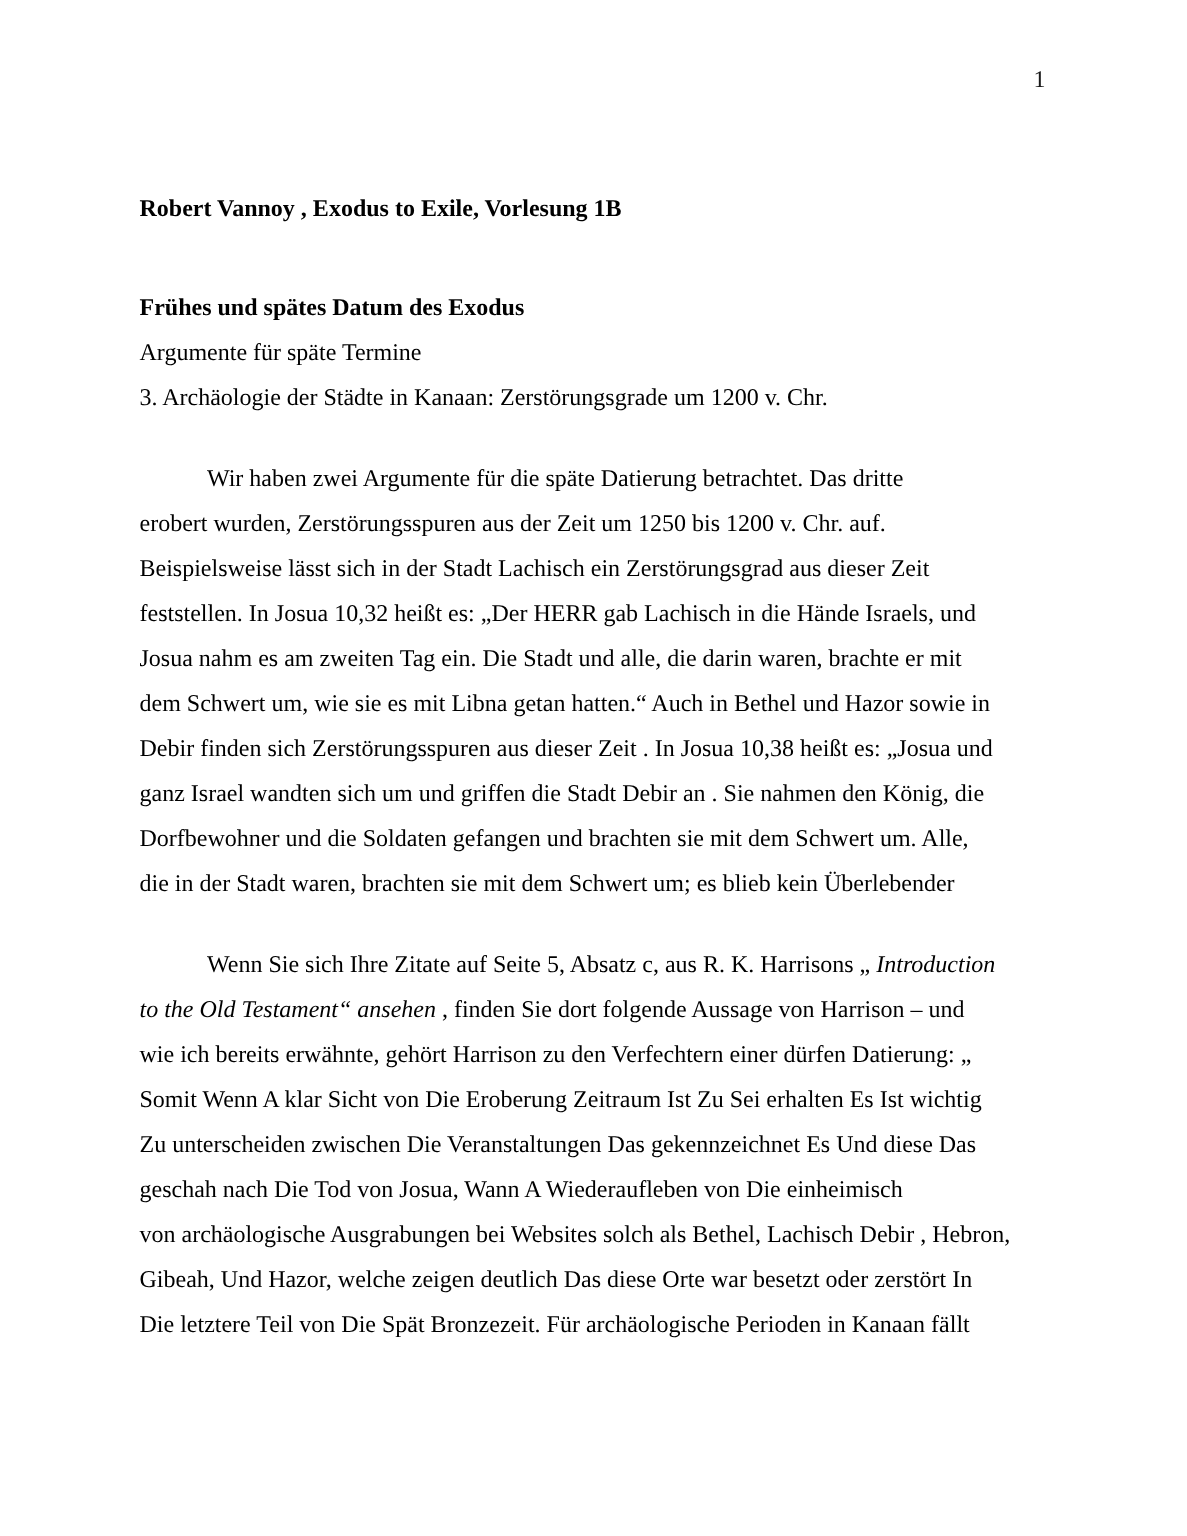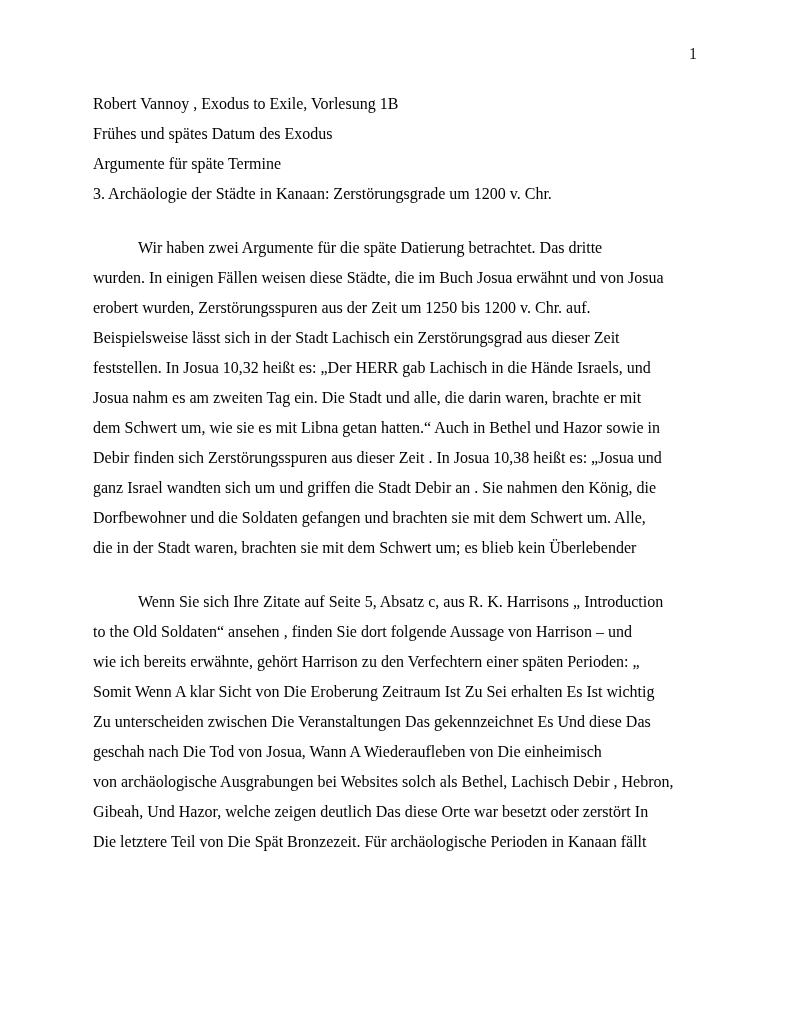--- a/index.html
+++ b/index.html
@@ -26,48 +26,47 @@
     left: 93px; top: 89px;
     width: 640px;
   }
   .line {
     height: 30px;
     line-height: 30px;
     font-size: 16px;
     white-space: nowrap;
   }
   .line.indent { padding-left: 45px; margin-top: 24px; }
-  .line.bold { font-weight: normal; }
+  .line.bold { font-weight: bold; margin-top: 36px; }
   .seg { display: inline; }
-  .seg.italic { }
+  .seg.italic { font-style: italic; }
 </style>
 </head>
 <body>
 
 <div class="page">
   <div class="page-number">1</div>
   <div class="content" id="doc-content">
       <div class="line bold"><span class="seg">Robert Vannoy , Exodus to Exile, Vorlesung 1B</span></div>
       <div class="line bold"><span class="seg">Frühes und spätes Datum des Exodus</span></div>
       <div class="line"><span class="seg">Argumente für späte Termine</span></div>
       <div class="line"><span class="seg">3. Archäologie der Städte in Kanaan: Zerstörungsgrade um 1200 v. Chr.</span></div>
       <div class="line indent"><span class="seg">Wir haben zwei Argumente für die späte Datierung betrachtet. Das dritte</span></div>
-      <div class="line"><span class="seg">wurden. In einigen Fällen weisen diese Städte, die im Buch Josua erwähnt und von Josua</span></div>
       <div class="line"><span class="seg">erobert wurden, Zerstörungsspuren aus der Zeit um 1250 bis 1200 v. Chr. auf.</span></div>
       <div class="line"><span class="seg">Beispielsweise lässt sich in der Stadt Lachisch ein Zerstörungsgrad aus dieser Zeit</span></div>
       <div class="line"><span class="seg">feststellen. In Josua 10,32 heißt es: „Der HERR gab Lachisch in die Hände Israels, und</span></div>
       <div class="line"><span class="seg">Josua nahm es am zweiten Tag ein. Die Stadt und alle, die darin waren, brachte er mit</span></div>
       <div class="line"><span class="seg">dem Schwert um, wie sie es mit Libna getan hatten.“ Auch in Bethel und Hazor sowie in</span></div>
       <div class="line"><span class="seg">Debir finden sich Zerstörungsspuren aus dieser Zeit . In Josua 10,38 heißt es: „Josua und</span></div>
       <div class="line"><span class="seg">ganz Israel wandten sich um und griffen die Stadt Debir an . Sie nahmen den König, die</span></div>
       <div class="line"><span class="seg">Dorfbewohner und die Soldaten gefangen und brachten sie mit dem Schwert um. Alle,</span></div>
       <div class="line"><span class="seg">die in der Stadt waren, brachten sie mit dem Schwert um; es blieb kein Überlebender</span></div>
       <div class="line indent"><span class="seg">Wenn Sie sich Ihre Zitate auf Seite 5, Absatz c, aus R. K. Harrisons „ </span><span class="seg italic">Introduction</span></div>
-      <div class="line"><span class="seg italic">to the Old Soldaten“ ansehen</span><span class="seg"> , finden Sie dort folgende Aussage von Harrison – und</span></div>
-      <div class="line"><span class="seg">wie ich bereits erwähnte, gehört Harrison zu den Verfechtern einer späten Perioden: „</span></div>
+      <div class="line"><span class="seg italic">to the Old Testament“ ansehen</span><span class="seg"> , finden Sie dort folgende Aussage von Harrison – und</span></div>
+      <div class="line"><span class="seg">wie ich bereits erwähnte, gehört Harrison zu den Verfechtern einer dürfen Datierung: „</span></div>
       <div class="line"><span class="seg">Somit Wenn A klar Sicht von Die Eroberung Zeitraum Ist Zu Sei erhalten Es Ist wichtig</span></div>
       <div class="line"><span class="seg">Zu unterscheiden zwischen Die Veranstaltungen Das gekennzeichnet Es Und diese Das</span></div>
       <div class="line"><span class="seg">geschah nach Die Tod von Josua, Wann A Wiederaufleben von Die einheimisch</span></div>
       <div class="line"><span class="seg">von archäologische Ausgrabungen bei Websites solch als Bethel, Lachisch Debir , Hebron,</span></div>
       <div class="line"><span class="seg">Gibeah, Und Hazor, welche zeigen deutlich Das diese Orte war besetzt oder zerstört In</span></div>
       <div class="line"><span class="seg">Die letztere Teil von Die Spät Bronzezeit. Für archäologische Perioden in Kanaan fällt</span></div>
     </div>
 </div>
 
 </body></html>

